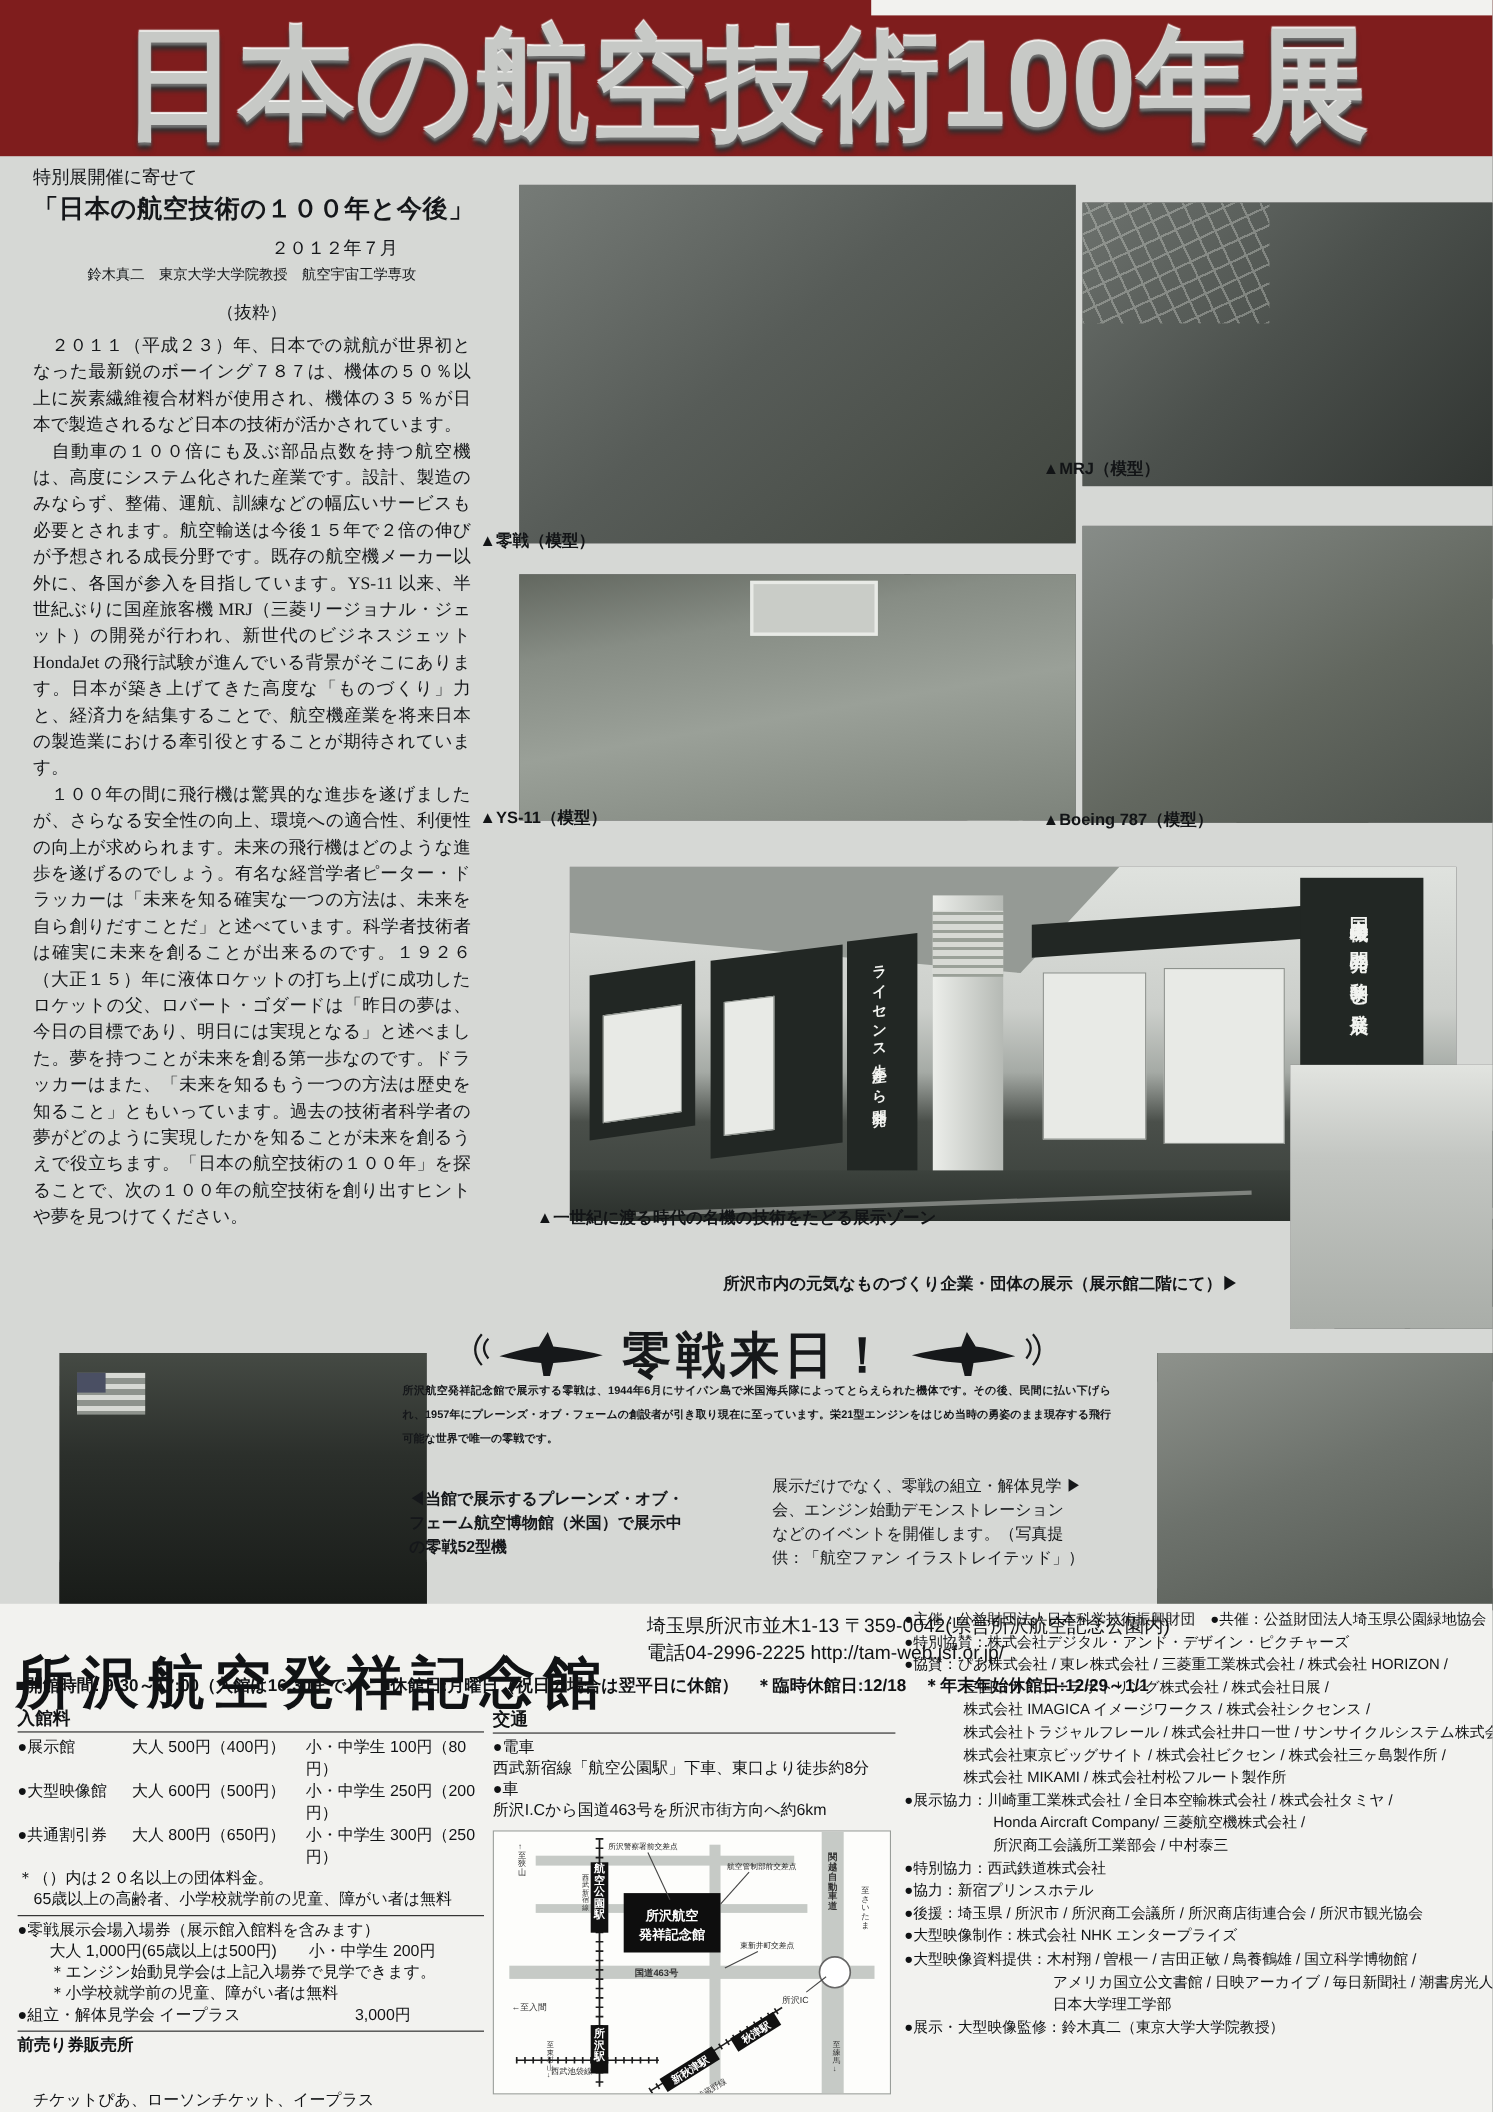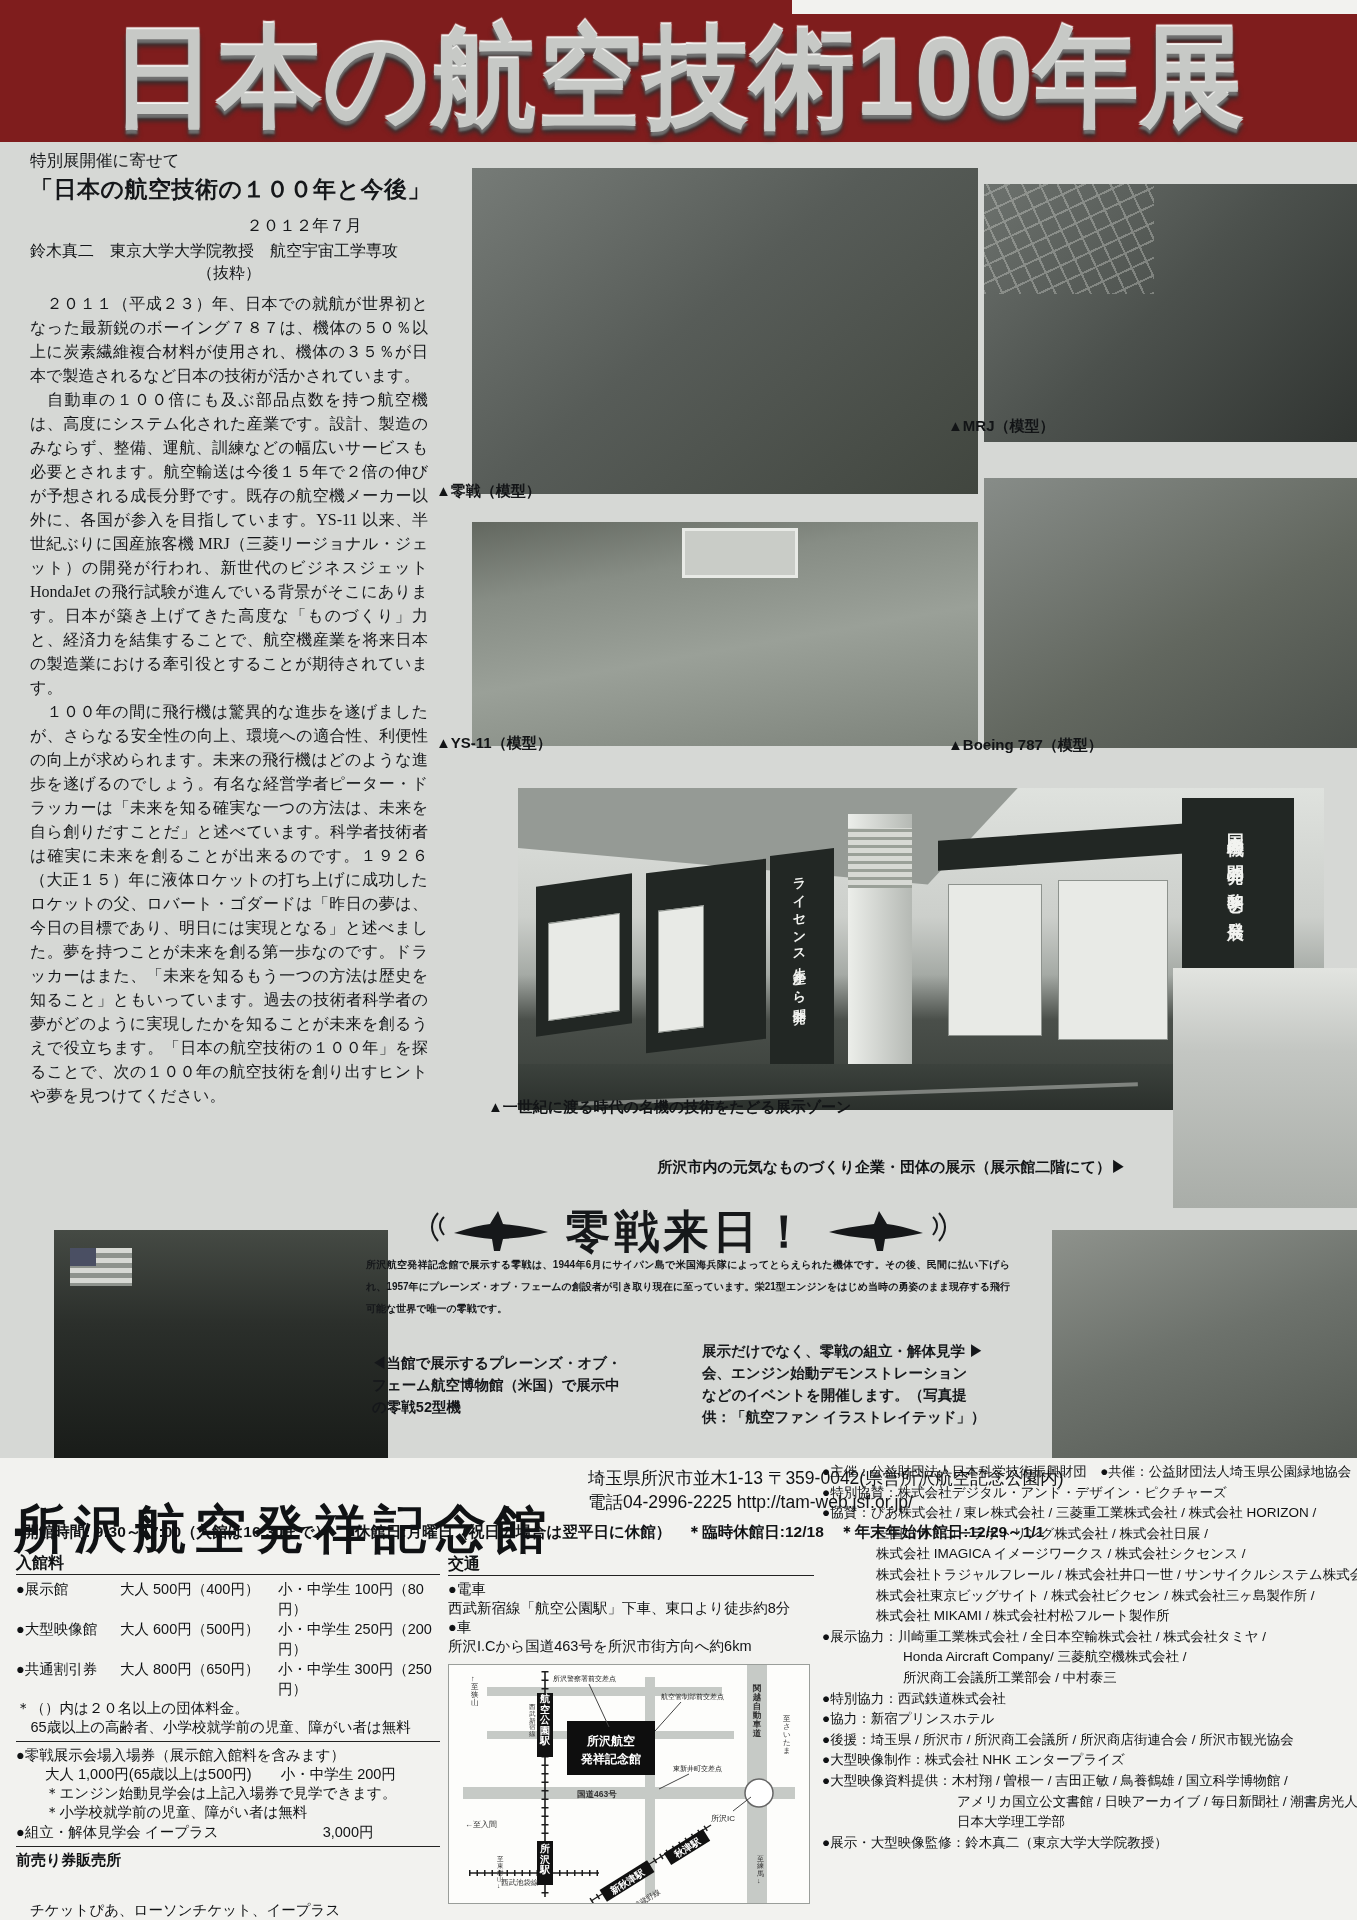--- a/index.html
+++ b/index.html
@@ -12,21 +12,21 @@
   .banner-title{position:absolute;left:0;top:0;width:100%;text-align:center;line-height:148px;
         font-size:105px;font-weight:bold;letter-spacing:1px;color:#c7c9c6;
         text-shadow:0 -2px 1px #f4f4f2, 0 3px 2px #707070, 0 6px 5px #2e2e2e;
         transform:scaleY(1.05);transform-origin:top;}
 
   
   .essay{position:absolute;left:30px;top:150px;width:398px;font-family:"Liberation Serif",serif;}
   .essay-kicker{font-size:16.5px;margin:0 0 2px;}
   .essay-title{font-size:23px;font-weight:bold;letter-spacing:.5px;margin:2px 0 10px;white-space:nowrap;}
   .essay-date{font-size:16.5px;text-align:center;padding-left:150px;margin:0 0 4px;}
-  .essay-author{font-size:16px;margin:0 0 1px;}
+  .essay-author{font-size:13px;text-align:center;margin:0 0 15px;}
   .essay-excerpt{font-size:16px;text-align:center;margin:0 0 8px;}
   .essay p{font-size:16px;line-height:24px;text-align:justify;margin:0;}
 
   
   .photo{position:absolute;overflow:hidden;background:#666;}
   .cap{position:absolute;font-size:15px;font-weight:bold;color:#121416;}
   .vtext{writing-mode:vertical-rl;text-orientation:upright;}
 
   
   .ex-sky{position:absolute;inset:0;background:linear-gradient(180deg,#dfe2de 0%,#ccCFcb 40%,#a5aaa5 58%,#4a4f4a 72%,#373d38 100%);}
@@ -39,21 +39,21 @@
 
   
   .art{position:absolute;}
 
   
   .zv-title-row{position:absolute;left:378px;top:1202px;width:620px;display:flex;align-items:center;justify-content:center;gap:16px;}
   .zv-title{font-size:45px;font-weight:bold;letter-spacing:4px;color:#16181a;white-space:nowrap;}
   .zv-plane{width:120px;height:46px;}
   .zv-body{position:absolute;left:366px;top:1254px;width:644px;font-size:10px;font-weight:bold;line-height:22px;text-align:justify;}
   .zv-cap-left{position:absolute;left:372px;top:1352px;font-size:14.5px;font-weight:bold;line-height:22px;white-space:pre-line;}
-  .zv-cap-right{position:absolute;left:702px;top:1340px;font-size:14.5px;font-weight:bold;line-height:22px;white-space:pre-line;}
+  .zv-cap-right{position:absolute;left:702px;top:1340px;font-size:14.5px;font-weight:normal;line-height:22px;white-space:pre-line;}
 
   
   .bottom{position:absolute;left:0;top:1458px;width:1357px;height:462px;background:#f2f2ef;color:#101214;}
   .venue-name{position:absolute;left:14px;top:2px;font-size:52px;font-weight:bold;letter-spacing:8px;white-space:nowrap;}
   .venue-addr{position:absolute;left:588px;top:8px;font-size:17.5px;line-height:24px;}
   .venue-hours{position:absolute;left:14px;top:64px;font-size:15.5px;font-weight:bold;white-space:pre;}
 
   .col-left{position:absolute;left:16px;top:96px;width:424px;font-size:14.5px;line-height:18px;}
   .col-mid{position:absolute;left:448px;top:96px;width:366px;font-size:14.5px;line-height:19px;}
   .col-right{position:absolute;left:822px;top:4px;width:530px;}

